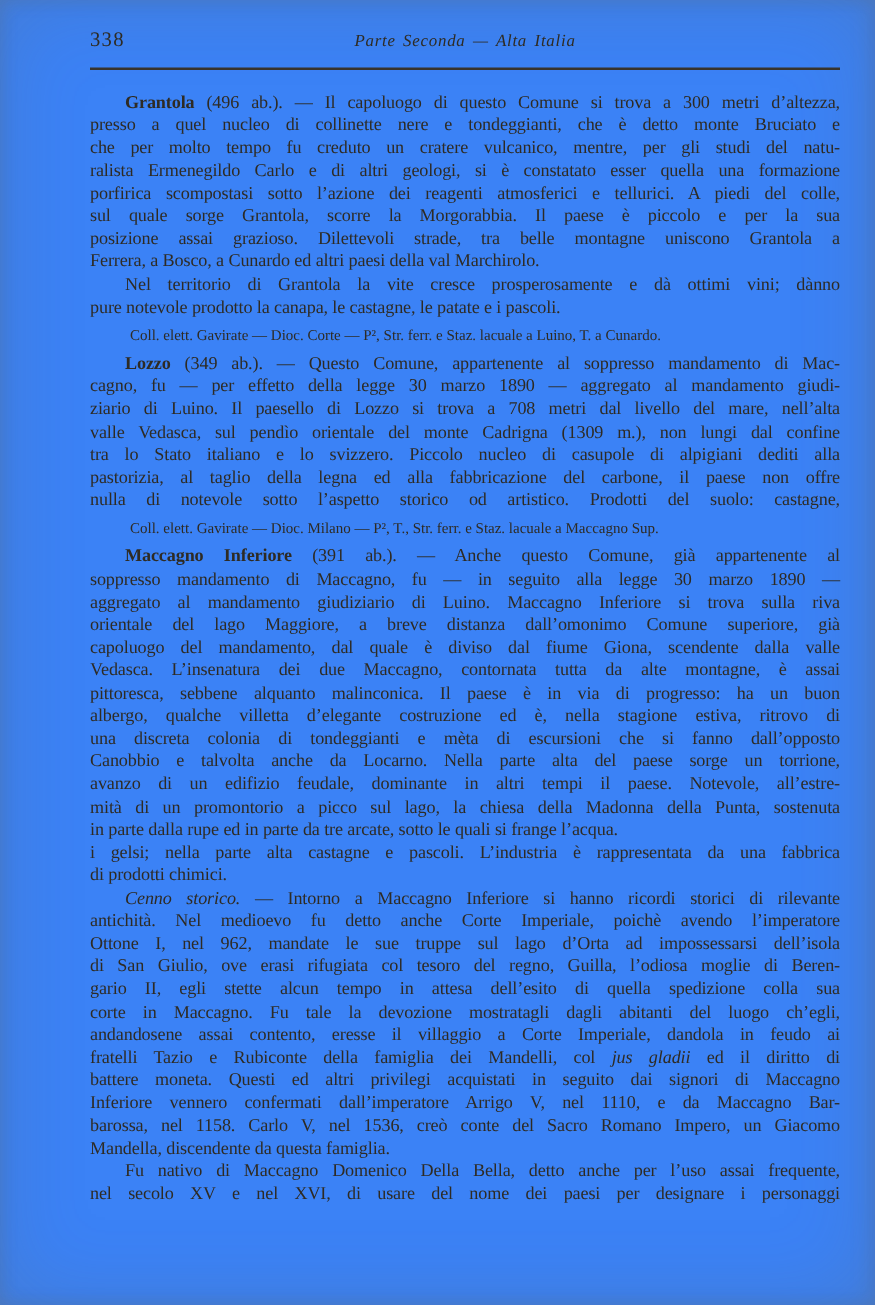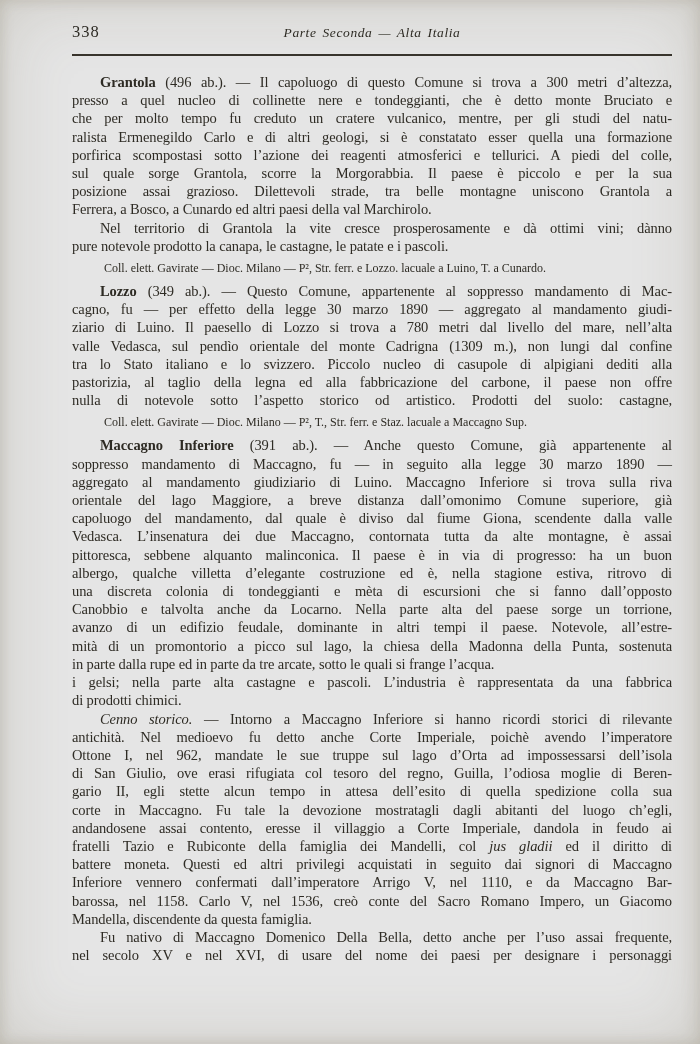--- a/index.html
+++ b/index.html
@@ -5,21 +5,21 @@
   html, body { margin: 0; padding: 0; }
   body {
     width: 700px; height: 1044px;
     background: #b6b09c;
     font-family: "Liberation Serif", "DejaVu Serif", serif;
     overflow: hidden;
   }
   .page {
     position: relative;
     width: 700px; height: 1044px;
-    background: #e5e5e5;
+    background: #3b82f6;
     box-shadow: inset 0 0 70px rgba(110, 100, 70, 0.20),
                 inset -5px 0 16px rgba(110, 100, 70, 0.14),
                 inset 4px 0 12px rgba(110, 100, 70, 0.10);
     color: #2e2b24;
   }
   .col { position: absolute; left: 72px; width: 600px; }
   .header { top: 22px; height: 24px; }
   .pagenum {
     position: absolute; left: 0; top: 0;
     font-size: 16.5px; letter-spacing: 1px;
@@ -71,26 +71,26 @@
         <div class="line"><span>porfirica scompostasi sotto l’azione dei reagenti atmosferici e tellurici. A piedi del colle,</span></div>
         <div class="line"><span>sul quale sorge Grantola, scorre la Morgorabbia. Il paese è piccolo e per la sua</span></div>
         <div class="line"><span>posizione assai grazioso. Dilettevoli strade, tra belle montagne uniscono Grantola a</span></div>
         <div class="line last"><span>Ferrera, a Bosco, a Cunardo ed altri paesi della val Marchirolo.</span></div>
       </div>
       <div class="block para">
         <div class="line indent"><span>Nel territorio di Grantola la vite cresce prosperosamente e dà ottimi vini; dànno</span></div>
         <div class="line last"><span>pure notevole prodotto la canapa, le castagne, le patate e i pascoli.</span></div>
       </div>
       <div class="block note">
-        <div class="line last"><span>Coll. elett. Gavirate — Dioc. Milano — P², Str. ferr. e Lozzo. lacuale a Luino, T. a Cunardo.</span></div>
+        <div class="line last"><span>Coll. elett. Gavirate — Dioc. Corte — P², Str. ferr. e Staz. lacuale a Luino, T. a Cunardo.</span></div>
       </div>
       <div class="block entry">
         <div class="line indent"><span class="bold">Lozzo</span><span> (349 ab.). — Questo Comune, appartenente al soppresso mandamento di Mac-</span></div>
         <div class="line"><span>cagno, fu — per effetto della legge 30 marzo 1890 — aggregato al mandamento giudi-</span></div>
-        <div class="line"><span>ziario di Luino. Il paesello di Lozzo si trova a 780 metri dal livello del mare, nell’alta</span></div>
+        <div class="line"><span>ziario di Luino. Il paesello di Lozzo si trova a 708 metri dal livello del mare, nell’alta</span></div>
         <div class="line"><span>valle Vedasca, sul pendìo orientale del monte Cadrigna (1309 m.), non lungi dal confine</span></div>
         <div class="line"><span>tra lo Stato italiano e lo svizzero. Piccolo nucleo di casupole di alpigiani dediti alla</span></div>
         <div class="line"><span>pastorizia, al taglio della legna ed alla fabbricazione del carbone, il paese non offre</span></div>
         <div class="line"><span>nulla di notevole sotto l’aspetto storico od artistico. Prodotti del suolo: castagne,</span></div>
       </div>
       <div class="block note">
         <div class="line last"><span>Coll. elett. Gavirate — Dioc. Milano — P², T., Str. ferr. e Staz. lacuale a Maccagno Sup.</span></div>
       </div>
       <div class="block entry">
         <div class="line indent"><span class="bold">Maccagno Inferiore</span><span> (391 ab.). — Anche questo Comune, già appartenente al</span></div>

